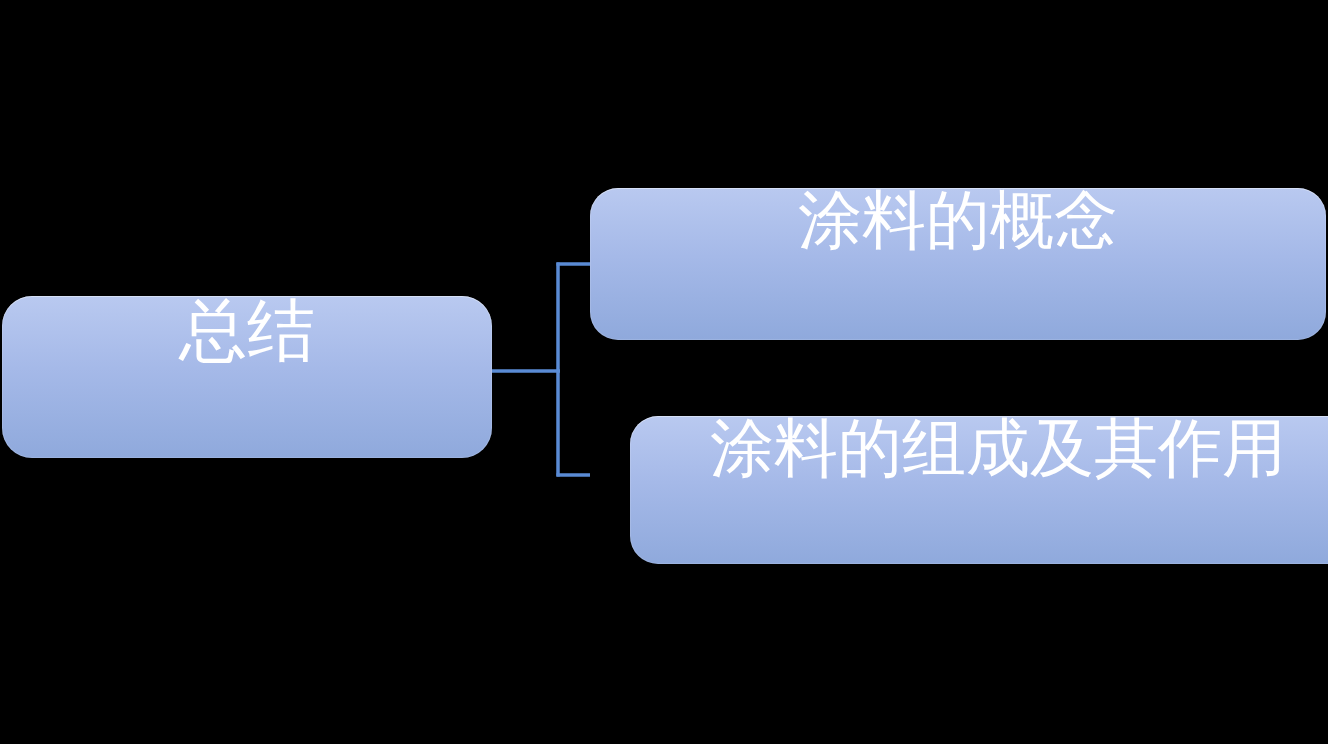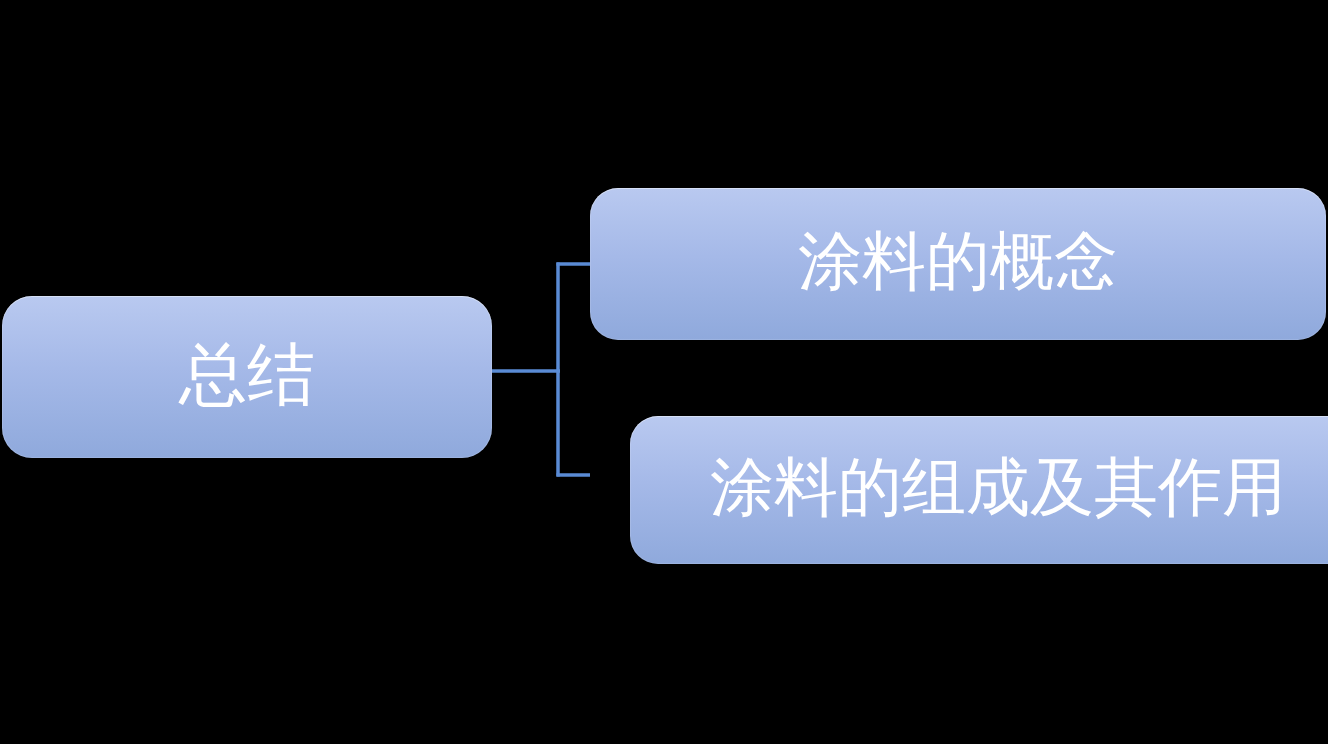--- a/index.html
+++ b/index.html
@@ -19,21 +19,21 @@
     position: absolute;
     left: 0;
     top: 0;
     width: 1328px;
     height: 744px;
     pointer-events: none;
   }
   .node {
     position: absolute;
     display: flex;
-    align-items: center;
+    align-items: flex-start;
     justify-content: center;
     background: linear-gradient(180deg, #b9c9f0 0%, #a5b9e8 45%, #8fa9dc 100%);
     box-shadow: inset 0 1px 0 rgba(255,255,255,0.35), inset 0 0 0 1px rgba(255,255,255,0.12);
     color: #ffffff;
     font-weight: 300;
     text-align: center;
     white-space: nowrap;
   }
   .node-root {
     left: 2px;

